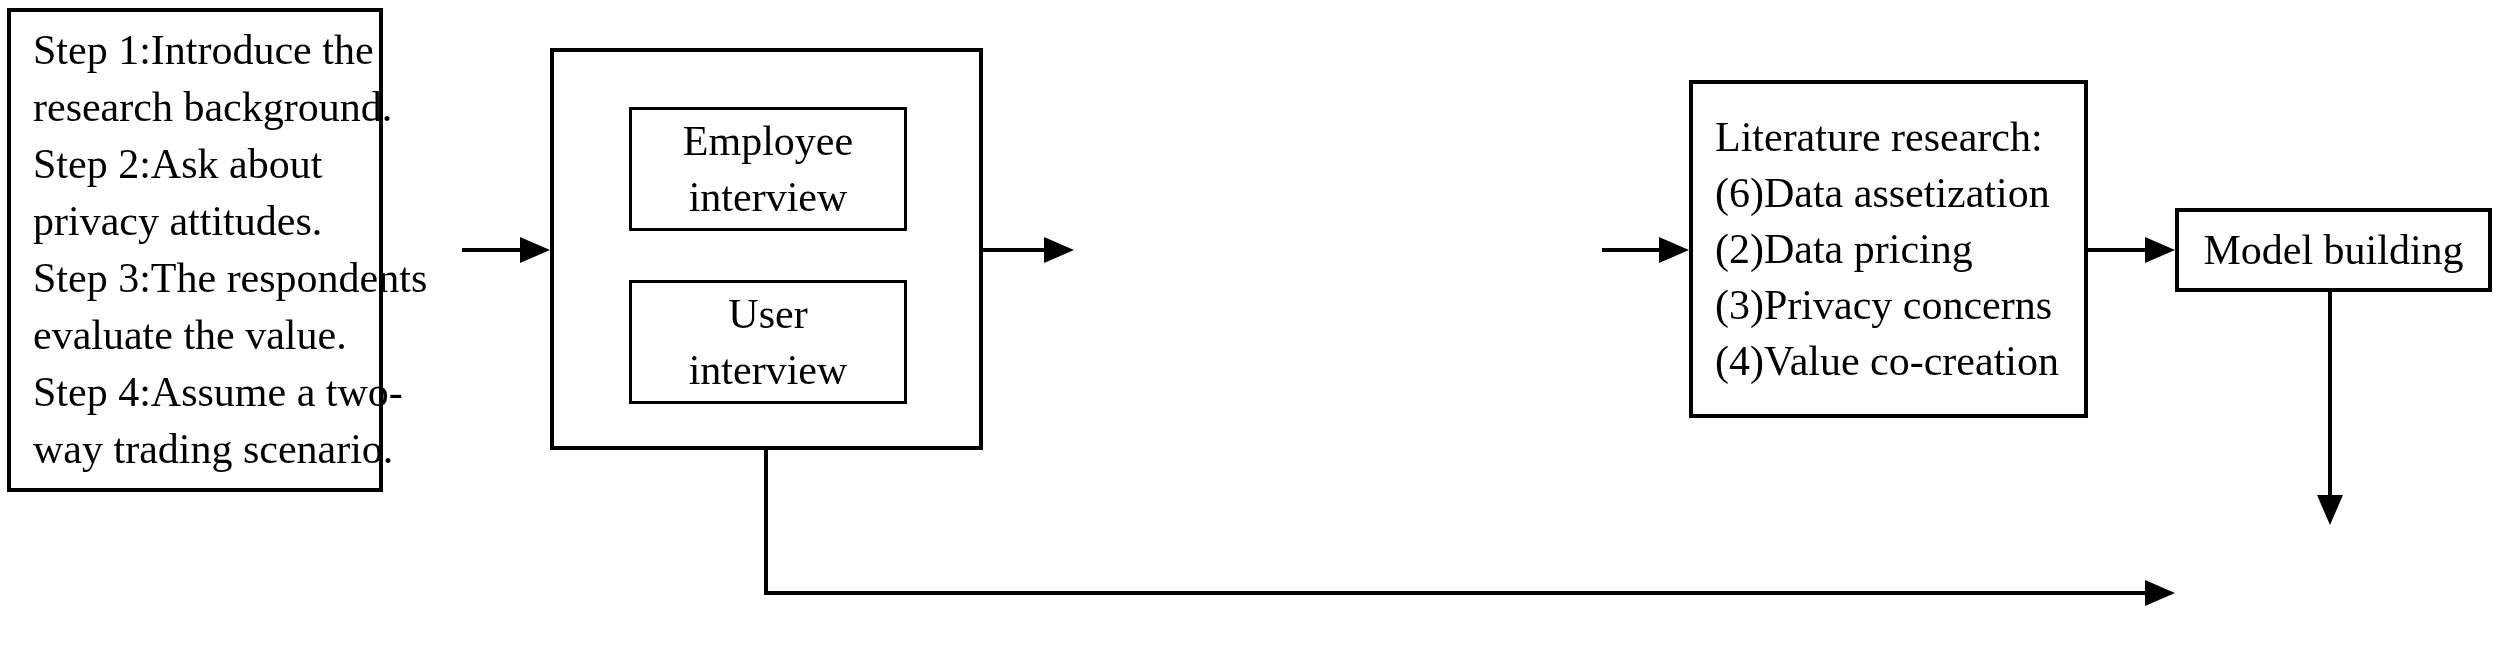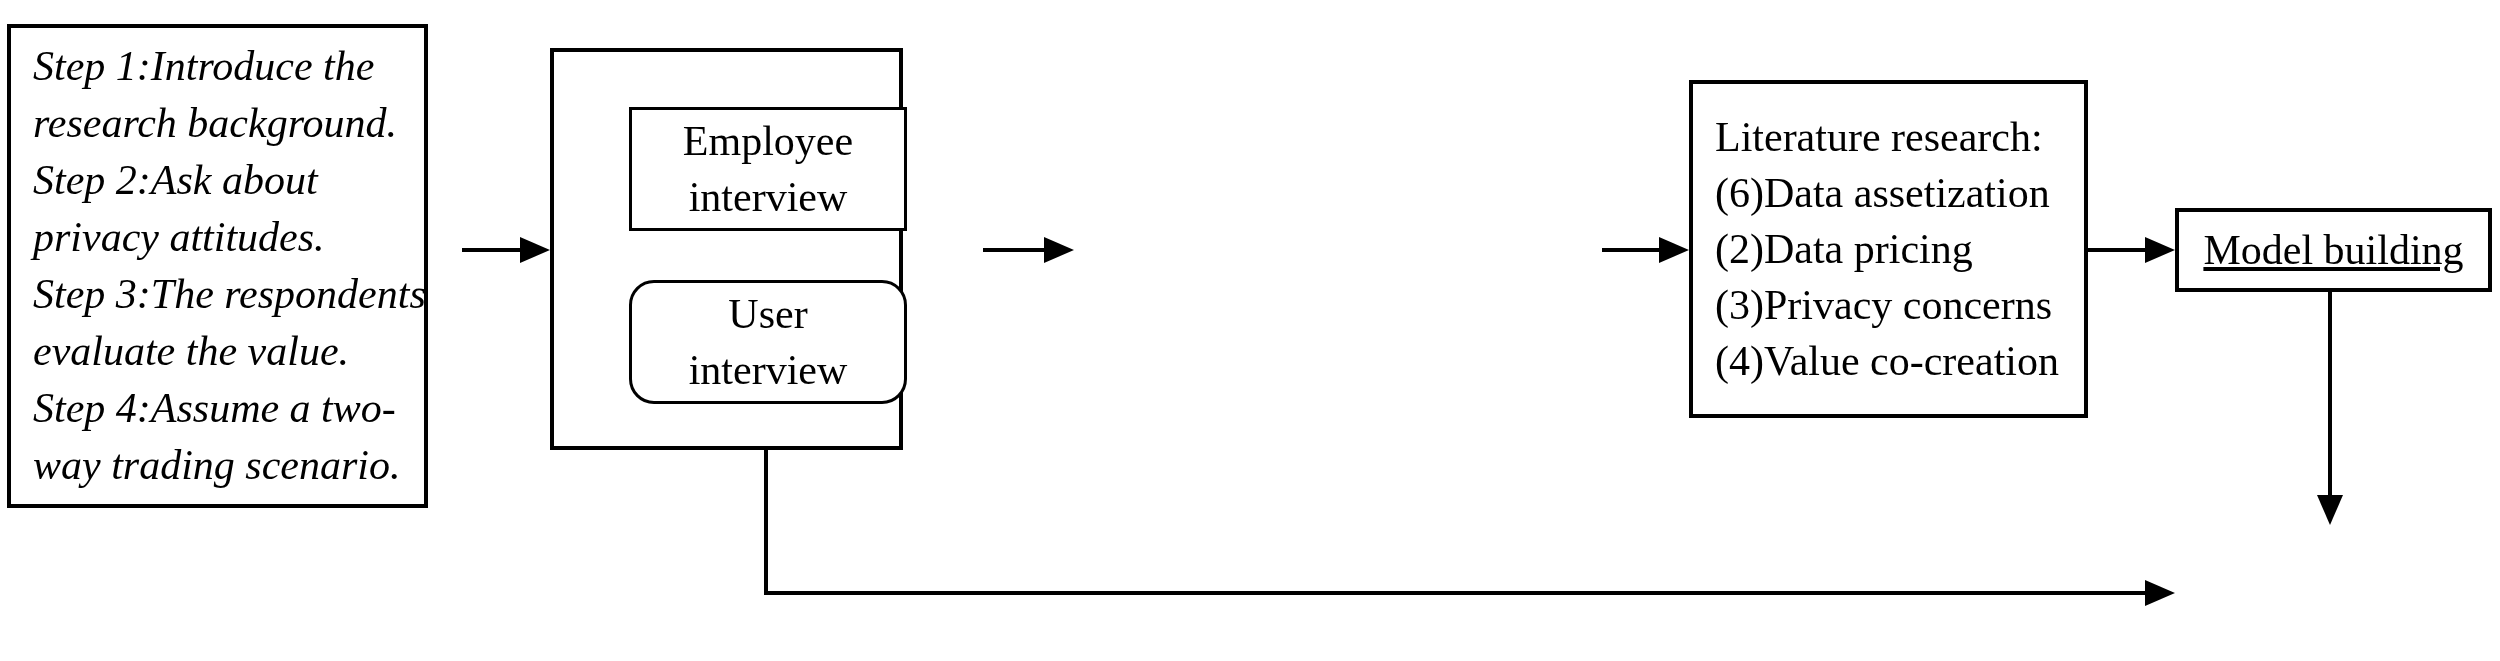--- a/index.html
+++ b/index.html
@@ -40,39 +40,38 @@
     justify-content: flex-start;
   }
   .left-text .box-text {
     padding-left: 22px;
   }
   .center-text {
     justify-content: center;
   }
   .center-text .box-text {
     text-align: center;
-    text-decoration: underline;
   }
-  .steps-box      { left: 7px;    top: 24px;   width: 421px; height: 484px; font-style: italic; }
+  .steps-box      { left: 7px;    top: 8px;   width: 376px; height: 484px; }
   .steps-box .box-text { line-height: 57px; }
-  .interviews-box { left: 550px;  top: 48px;  width: 353px; height: 402px; }
+  .interviews-box { left: 550px;  top: 48px;  width: 433px; height: 402px; }
   .inner-box {
     position: absolute;
     box-sizing: border-box;
     border: 3px solid #000000;
     background: #ffffff;
     left: 75px;
     width: 278px;
     height: 124px;
     display: flex;
     align-items: center;
     justify-content: center;
   }
   .employee-box { top: 55px; }
-  .user-box     { top: 228px; border-radius: 25px; }
+  .user-box     { top: 228px; }
   .inner-box .box-text { text-align: center; }
   .context-box    { left: 1074px; top: 70px;  width: 528px; height: 360px; }
   .literature-box { left: 1689px; top: 80px;  width: 399px; height: 338px; }
   .model-box      { left: 2175px; top: 208px; width: 317px; height: 84px;  }
   .numsim-box     { left: 2175px; top: 525px; width: 317px; height: 132px; }
 </style>
 </head>
 <body>
 
 <div class="canvas">

